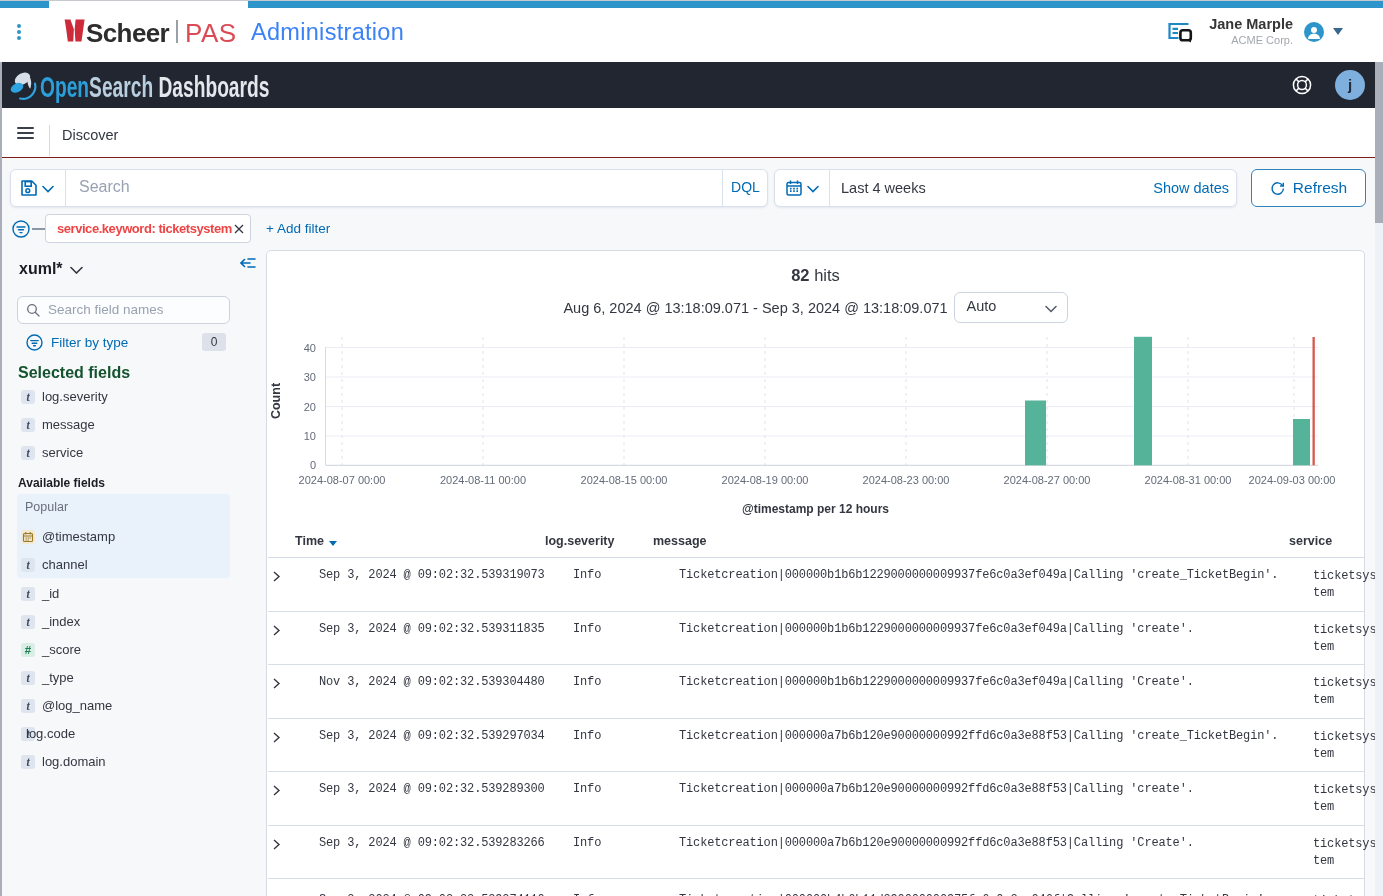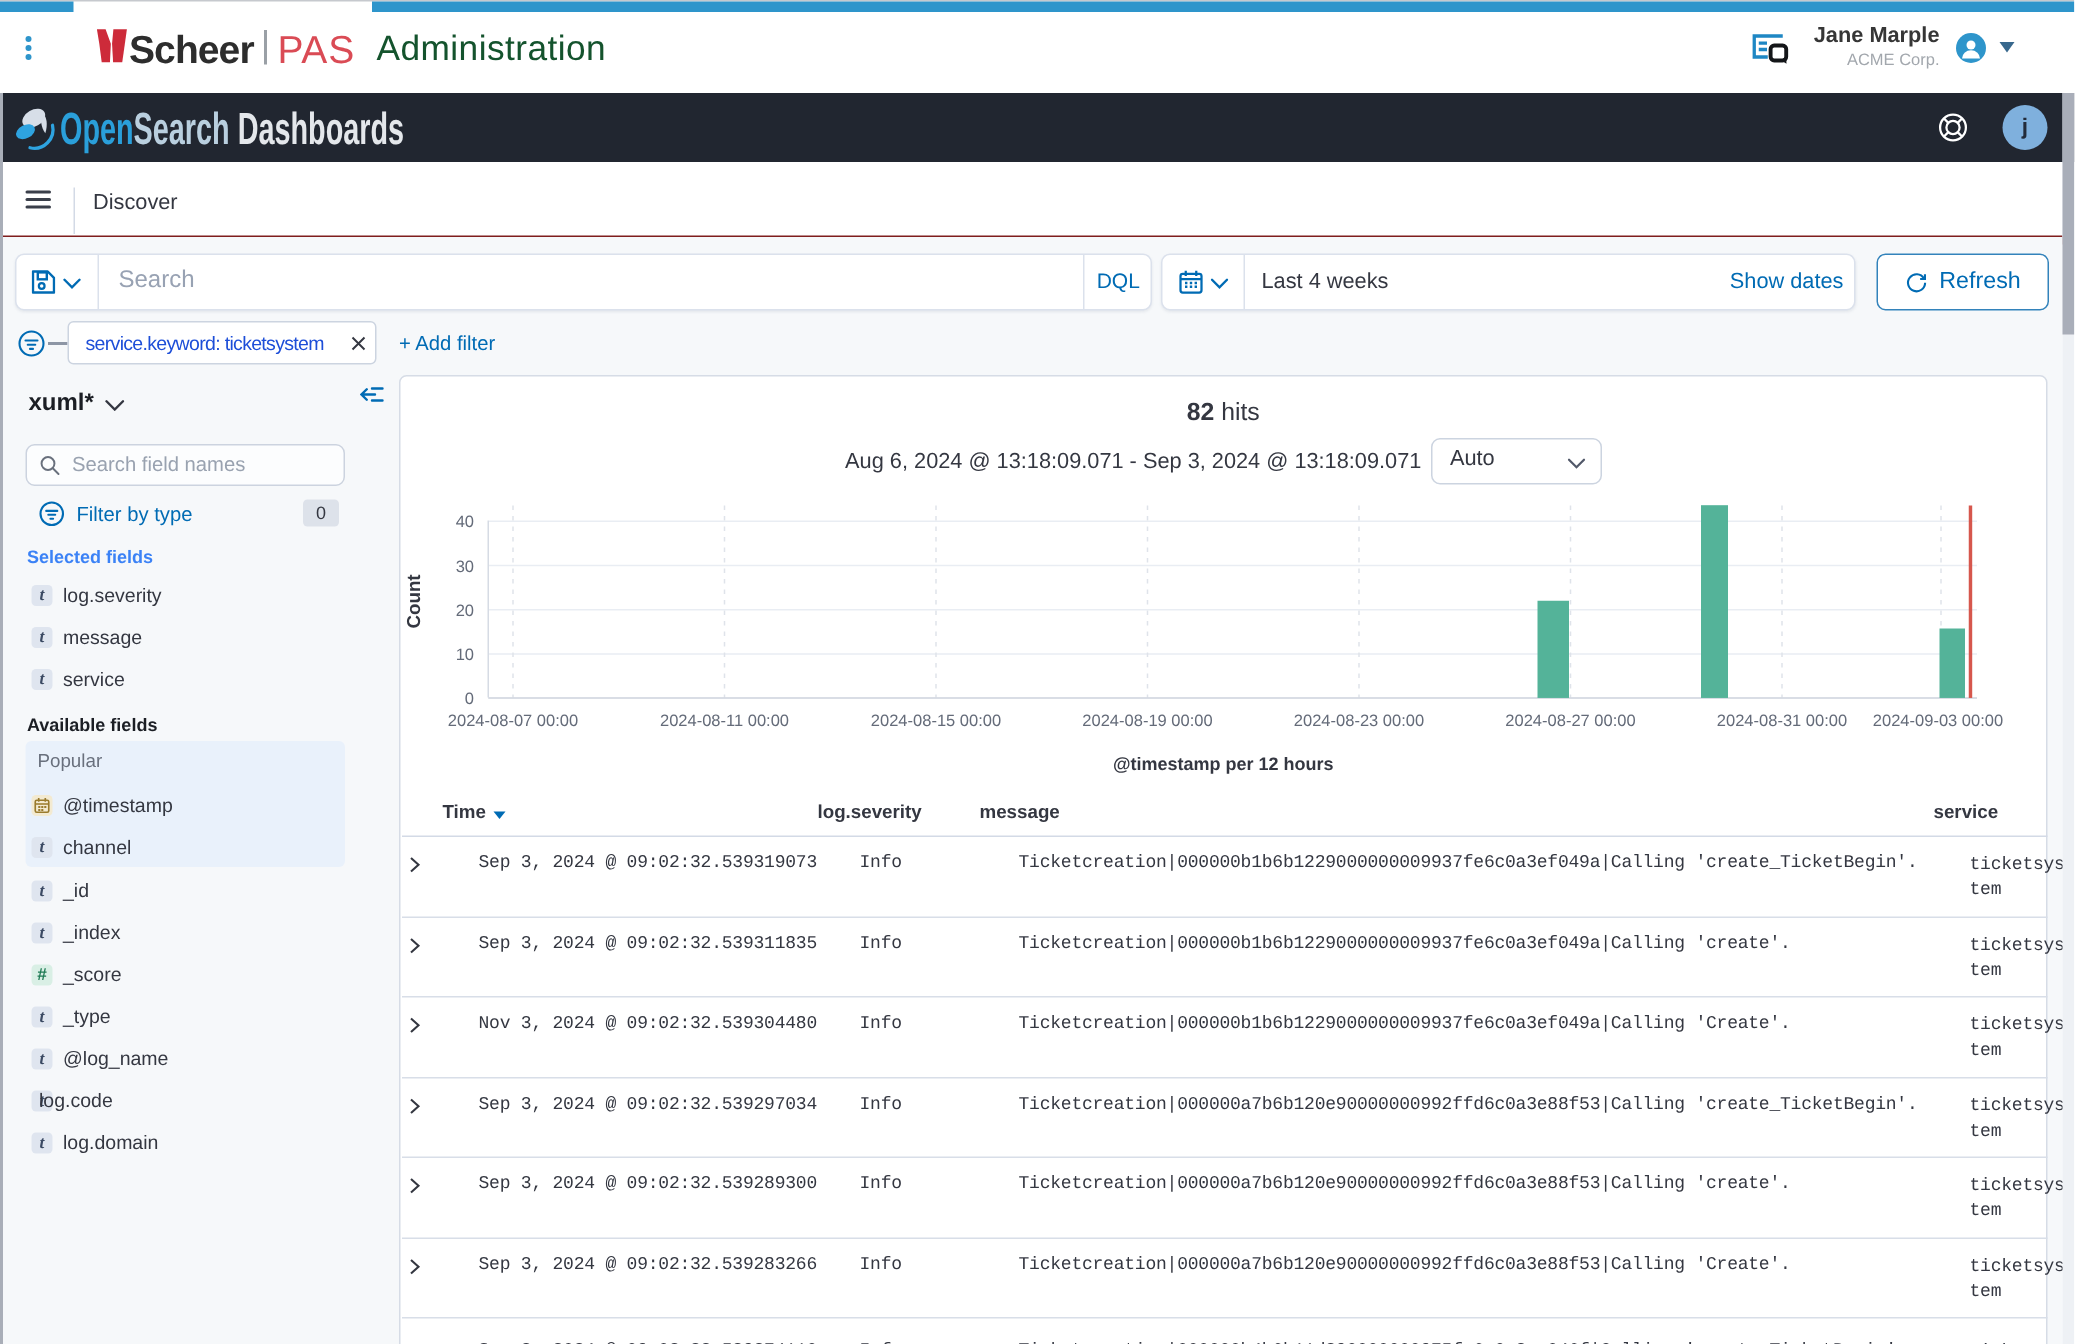--- a/index.html
+++ b/index.html
@@ -28,21 +28,21 @@
     <div class="abs" style="left:17px;top:22px;width:4px;height:4px;border-radius:50%;background:#2e95cb;"></div>
     <div class="abs" style="left:17px;top:28px;width:4px;height:4px;border-radius:50%;background:#2e95cb;"></div>
 
     <svg class="abs" style="left:63px;top:11px;" width="23" height="23" viewBox="0 0 23 23">
       <polygon points="1.6,0.5 7.4,0.5 10.9,10.2 10.3,22.5 4.8,22.5 3.2,10.2" fill="#cd2b3a"></polygon>
       <polygon points="12.6,0.5 21.6,0.5 18.5,22.5 12.4,22.5 11.7,10.2" fill="#cd2b3a"></polygon>
     </svg>
     <div class="abs" style="left:86px;top:10px;font-size:26px;font-weight:700;color:#2d2d2d;letter-spacing:-0.6px;">Scheer</div>
     <div class="abs" style="left:176px;top:12px;width:2px;height:23px;background:#9aa0a6;"></div>
     <div class="abs" style="left:185px;top:10px;font-size:26px;font-weight:400;color:#da4b55;letter-spacing:0.5px;">PAS</div>
-    <div class="abs" style="left:251px;top:11px;font-size:23.5px;font-weight:400;color:#14532d;letter-spacing:0.3px;text-align:right;">Administration</div>
+    <div class="abs" style="left:251px;top:11px;font-size:23.5px;font-weight:400;color:#3b82f6;letter-spacing:0.3px;text-align:right;">Administration</div>
 
     <svg class="abs" style="left:1167px;top:13px;" width="26" height="22" viewBox="0 0 26 22">
       <path d="M21.5,3 H2.5 V17 H11.5" fill="none" stroke="#1e87c4" stroke-width="2.2"></path>
       <path d="M5.5,7.8 H11 M5.5,12 H11" stroke="#1e87c4" stroke-width="2.2"></path>
       <rect x="13.4" y="9.3" width="10.4" height="10" rx="2.4" fill="none" stroke="#141619" stroke-width="2.6"></rect>
       <path d="M20,19 L24,21.5 L23.8,17" fill="#141619"></path>
     </svg>
     <div class="abs" style="left:1163px;top:8px;width:130px;text-align:right;font-size:14.5px;font-weight:700;color:#363636;">Jane Marple</div>
     <div class="abs" style="left:1163px;top:26px;width:130px;text-align:right;font-size:11px;color:#a2a7ad;">ACME Corp.</div>
 
@@ -122,21 +122,21 @@
     </svg>
     <span style="font-size:15.5px;color:#006BB4;">Refresh</span>
   </div>
 
   <svg class="abs" style="left:12px;top:220px;" width="18" height="18" viewBox="0 0 18 18">
     <circle cx="9" cy="9" r="8" fill="none" stroke="#006BB4" stroke-width="1.4"></circle>
     <path d="M5,7 h8 M6.5,9.8 h5 M8,12.6 h2" stroke="#006BB4" stroke-width="1.4" stroke-linecap="round"></path>
   </svg>
   <div class="abs" style="left:32px;top:228px;width:13px;height:1.5px;background:#8d96a5;"></div>
   <div class="abs" style="left:45px;top:214px;width:206px;height:29px;background:#fff;border:1px solid #ccd4e0;border-radius:4px;box-sizing:border-box;">
-    <div class="abs" style="left:11px;top:6px;font-size:13px;font-weight:400;color:#1d4ed8;letter-spacing:-0.45px;">service.keyword: ticketsystem</div>
+    <div class="abs" style="left:11px;top:6px;font-size:13px;font-weight:700;color:#ef4444;letter-spacing:-0.45px;">service.keyword: ticketsystem</div>
     <svg class="abs" style="left:188px;top:9px;" width="10" height="10" viewBox="0 0 10 10">
       <path d="M1,1 L9,9 M9,1 L1,9" stroke="#343741" stroke-width="1.3"></path>
     </svg>
   </div>
   <div class="abs" style="left:266px;top:221px;font-size:13.5px;color:#006BB4;">+ Add filter</div>
 
   <div id="sidebar" class="abs" style="left:2px;top:248px;width:261px;height:648px;">
     <div class="abs" style="left:17px;top:12px;font-size:16px;font-weight:700;color:#1b1e24;">xuml*</div>
     <svg class="abs" style="left:68px;top:18px;" width="13" height="8" viewBox="0 0 13 8">
       <path d="M1,1.5 L6.5,7 L12,1.5" fill="none" stroke="#343741" stroke-width="1.6" stroke-linecap="round"></path>
@@ -151,21 +151,21 @@
         <path d="M9.2,9.2 L13,13" stroke="#69707d" stroke-width="1.3" stroke-linecap="round"></path>
       </svg>
       <div class="abs" style="left:30px;top:5px;font-size:13.5px;color:#99a2b0;">Search field names</div>
     </div>
     <svg class="abs" style="left:24px;top:86px;" width="17" height="17" viewBox="0 0 17 17">
       <circle cx="8.5" cy="8.5" r="7.5" fill="none" stroke="#006BB4" stroke-width="1.4"></circle>
       <path d="M4.8,6.6 h7.4 M6.2,9.2 h4.6 M7.6,11.8 h1.8" stroke="#006BB4" stroke-width="1.4" stroke-linecap="round"></path>
     </svg>
     <div class="abs" style="left:49px;top:87px;font-size:13.5px;color:#006BB4;">Filter by type</div>
     <div class="abs" style="left:200px;top:85px;width:24px;height:18px;background:#dde2ea;border-radius:3px;font-size:12px;color:#343741;text-align:center;line-height:18px;">0</div>
-    <div class="abs" style="left:16px;top:116px;font-size:12px;font-weight:700;color:#3b82f6;">Selected fields</div>
+    <div class="abs" style="left:16px;top:116px;font-size:16px;font-weight:700;color:#14532d;">Selected fields</div>
     <div class="tbadge" style="left:19px;top:142px;">t</div>
       <div class="fname" style="left:40px;top:141px;">log.severity</div>
     <div class="tbadge" style="left:19px;top:170px;">t</div>
       <div class="fname" style="left:40px;top:169px;">message</div>
     <div class="tbadge" style="left:19px;top:198px;">t</div>
       <div class="fname" style="left:40px;top:197px;">service</div>
     <div class="abs" style="left:16px;top:228px;font-size:12px;font-weight:700;color:#1b1e24;">Available fields</div>
 
     <div class="abs" style="left:15px;top:246px;width:213px;height:84px;background:#e9f1fb;border-radius:4px;"></div>
     <div class="abs" style="left:23px;top:252px;font-size:12.5px;color:#69707d;">Popular</div>

